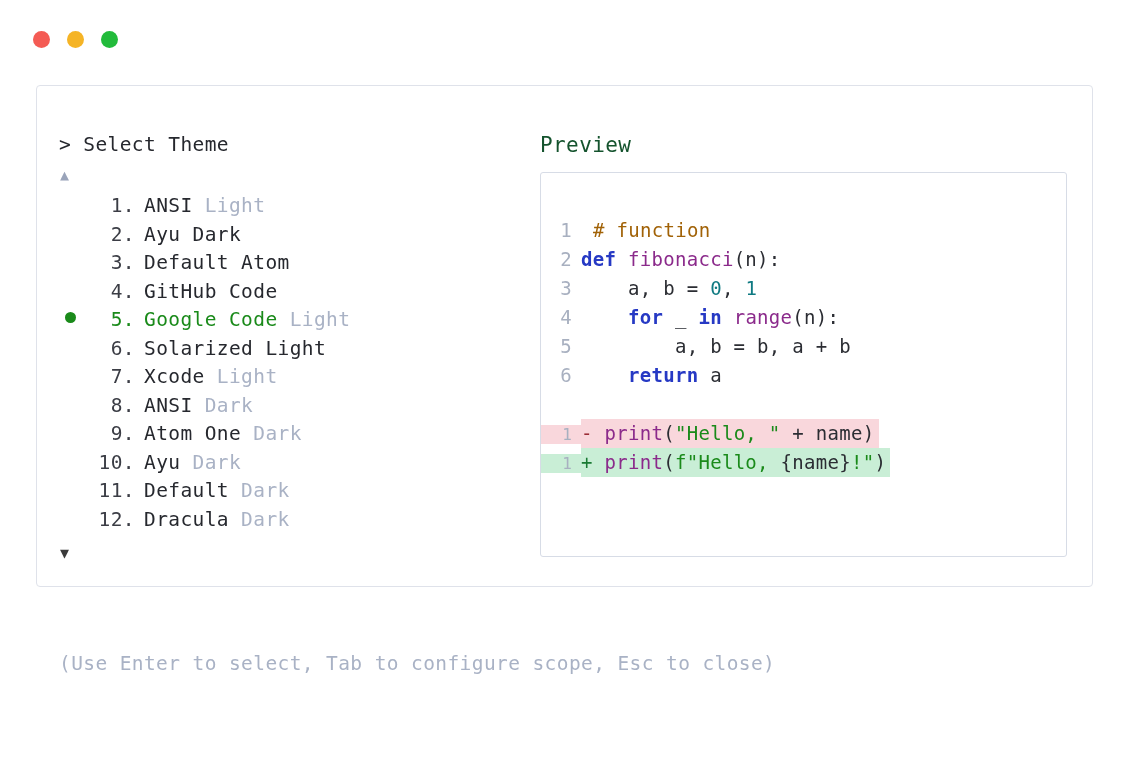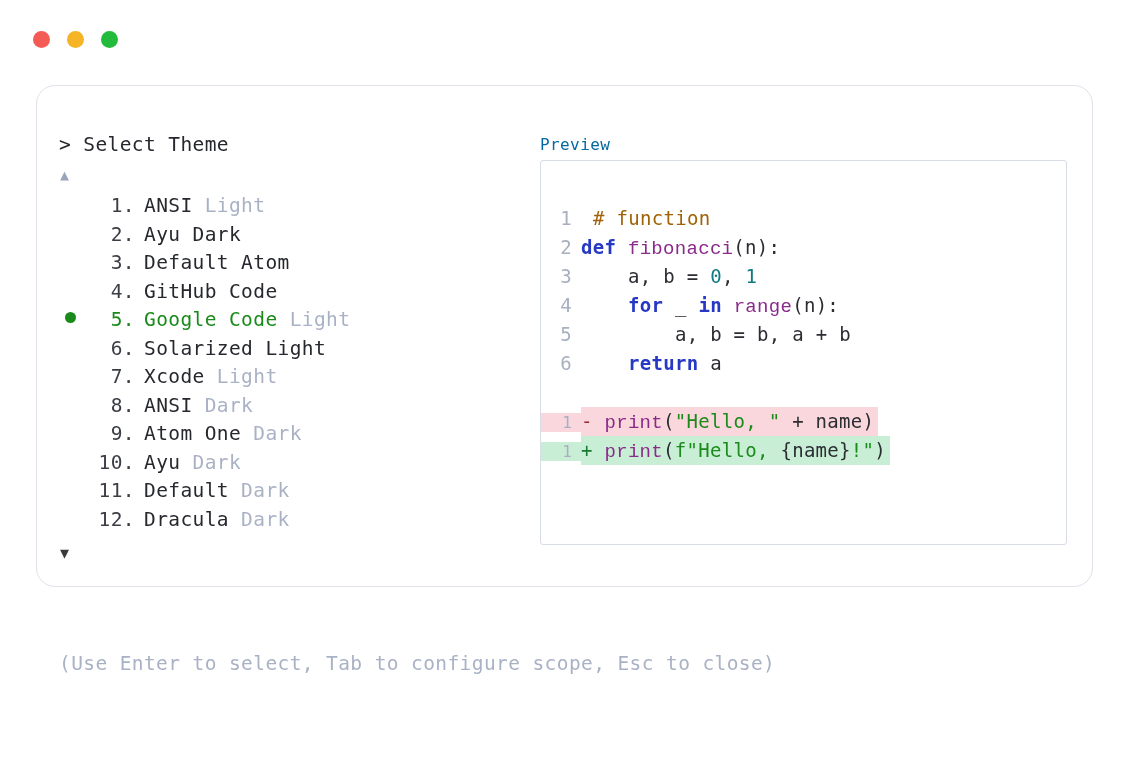--- a/index.html
+++ b/index.html
@@ -32,21 +32,21 @@
   
   .card {
     position: absolute;
     left: 36px;
     top: 85px;
     width: 1057px;
     height: 502px;
     box-sizing: border-box;
     background: #ffffff;
     border: 1.5px solid #dfe2ea;
-    border-radius: 19px;
+    border-radius: 4px;
   }
 
   .card-inner {
     position: relative;
     width: 100%;
     height: 100%;
   }
 
   
   .left-col {
@@ -126,24 +126,25 @@
   }
 
   
   .right-col {
     position: absolute;
     left: 503px;
     top: 44px;
     width: 530px;
   }
   .preview-label {
-    font-size: 16px;
-    color: #0369a1;
+    font-size: 21px;
+    color: #14532d;
     letter-spacing: 0.4px;
     line-height: 30px;
+    margin-bottom: 12px;
   }
   .preview-panel {
     box-sizing: border-box;
     width: 527px;
     height: 385px;
     border: 1.5px solid #d7dce6;
     border-radius: 3px;
     background: #ffffff;
     padding: 43px 0 0 0;
     overflow: hidden;
@@ -182,21 +183,21 @@
   .diff-del .diff-body { background: #f9d7dc; }
   .diff-add .diff-body { background: #c9eed6; }
   .diff-del .lnum { background: #f9d7dc; }
   .diff-add .lnum { background: #c9eed6; }
   .sign-del { color: #9b2c35; }
   .sign-add { color: #1a7a33; }
 
   
   .tok-comment { color: #a16207; margin-left: 12px; }
   .tok-keyword { color: #2639c4; font-weight: bold; }
-  .tok-func    { color: #8b2a8b; font-family: Liberation Mono, monospace; }
+  .tok-func    { color: #8b2a8b; }
   .tok-num     { color: #0f7a82; }
   .tok-str     { color: #1a8a1a; }
   .tok-plain   { color: #2b2d33; }
 </style>
 </head>
 <body>
 
 <div class="titlebar">
   <div class="dots">
     <span class="dot" style="background: rgb(244, 91, 84);"></span>

